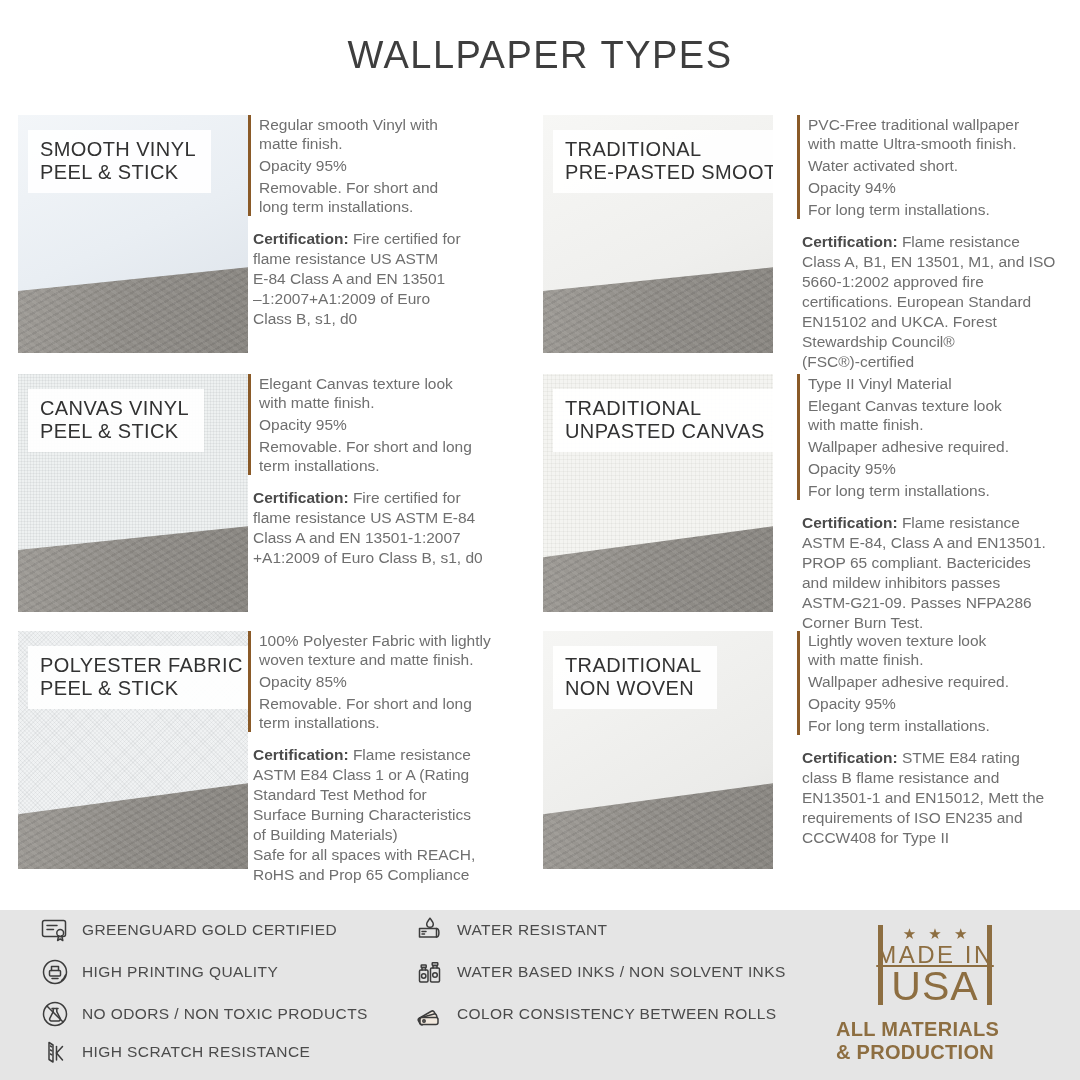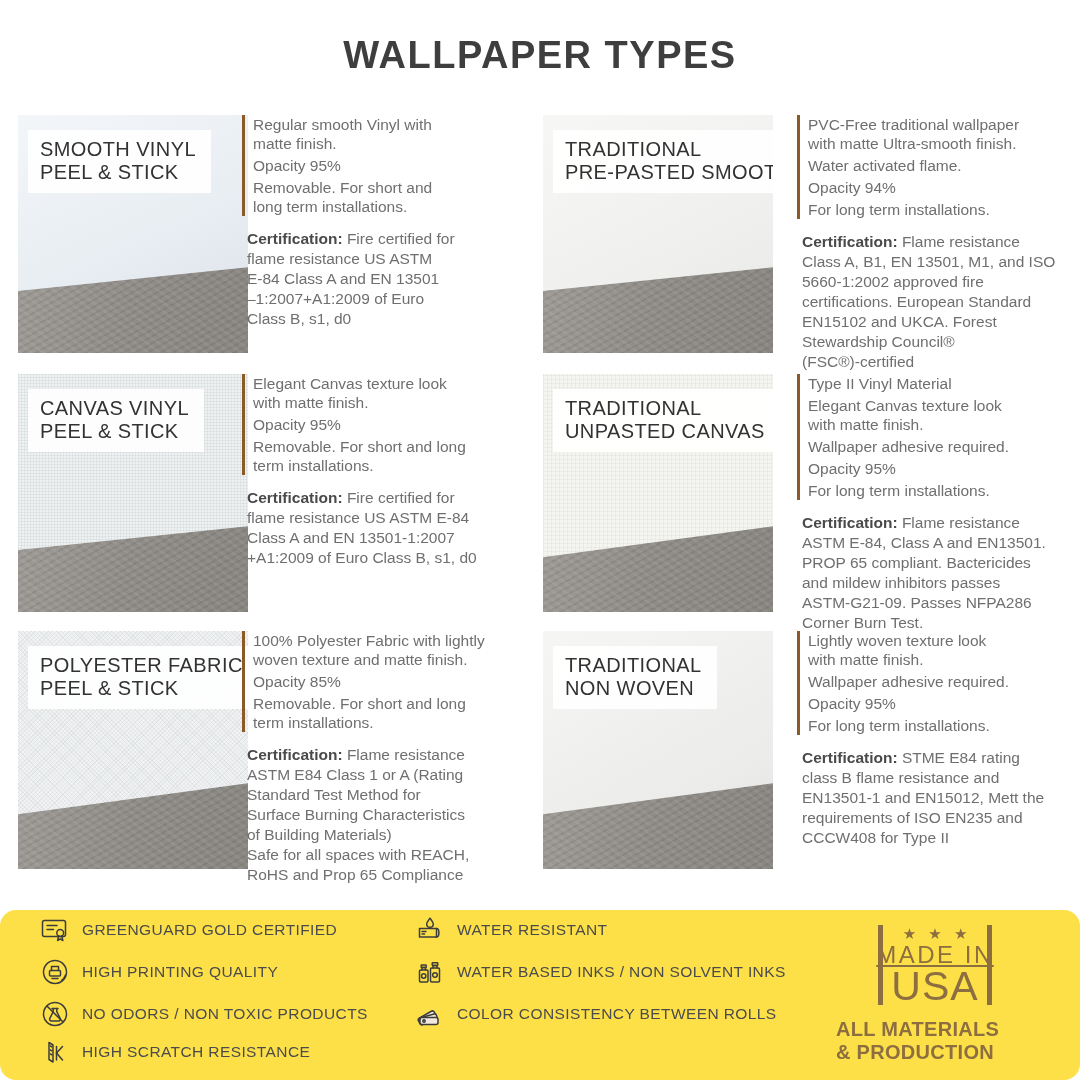--- a/index.html
+++ b/index.html
@@ -3,21 +3,21 @@
 <meta charset="utf-8">
 <style>
   html,body { margin:0; padding:0; background:#ffffff; }
   .page {
     position:relative; width:1080px; height:1080px; overflow:hidden;
     background:#ffffff; font-family:"Liberation Sans", sans-serif;
   }
   
   .page-title {
     position:absolute; top:34px; left:0; width:1080px; text-align:center;
-    font-size:38px; font-weight:bold; letter-spacing:1.5px; color:#3e3e3e;
+    font-size:38px; font-weight:normal; letter-spacing:1.5px; color:#3e3e3e;
   }
   
   .panel { position:absolute; width:525px; height:240px; }
   .photo { position:absolute; left:0; top:0; width:230px; height:238px; overflow:hidden; }
   .wall  { position:absolute; inset:0; }
   .tex-smooth   .wall { background:linear-gradient(155deg,#f3f6f9 0%,#e9eef3 50%,#dbe1e8 100%); }
   .tex-plain    .wall { background:linear-gradient(155deg,#f7f7f5 0%,#efefed 60%,#e6e6e4 100%); }
   .tex-canvas   .wall { background-color:#eef1f1;
     background-image:repeating-linear-gradient(0deg,rgba(115,120,125,.09) 0 1px,transparent 1px 3px),
                      repeating-linear-gradient(90deg,rgba(115,120,125,.09) 0 1px,transparent 1px 3px); }
@@ -35,28 +35,28 @@
       repeating-linear-gradient(37deg, rgba(255,255,255,.06) 0 3px, rgba(0,0,0,0) 3px 7px),
       repeating-linear-gradient(-29deg, rgba(0,0,0,.07) 0 2px, rgba(0,0,0,0) 2px 6px),
       linear-gradient(105deg,#a3a09b 0%,#908d88 55%,#898681 100%);
   }
   .floor.deep { clip-path:polygon(0 77%, 100% 64%, 100% 100%, 0 100%); }
   .label-box {
     position:absolute; left:10px; top:15px; display:inline-block;
     background:rgba(255,255,255,.92); padding:8px 15px 9px 12px;
   }
   .label-line { font-size:20px; line-height:23px; color:#323232; letter-spacing:.4px; white-space:nowrap; }
-  .text-col { position:absolute; top:0; left:224px; width:270px; }
+  .text-col { position:absolute; top:0; left:230px; width:270px; }
   .panel.col2 .text-col { left:254px; }
   .desc { border-left:3px solid #8a5a28; padding-left:8px; }
   .desc p { margin:0 0 3px 0; font-size:15.5px; line-height:19px; color:#6f6f6f; white-space:pre-line; }
   .cert { margin:13px 0 0 5px; font-size:15.5px; line-height:20px; color:#6f6f6f; white-space:pre-line; }
   .cert-label { font-weight:bold; color:#4a4a4a; }
   
-  .strip { position:absolute; left:0; top:910px; width:1080px; height:170px; background:#fde047;border-radius:16px; }
+  .strip { position:absolute; left:0; top:910px; width:1080px; height:170px; background:#e5e5e5; }
   .feature { position:absolute; display:flex; align-items:center; gap:12px; height:32px; }
   .ficon { width:30px; height:30px; flex:0 0 30px; }
   .ficon svg { width:30px; height:30px; display:block; stroke:#3c3c3c; fill:none;
                stroke-width:1.5; stroke-linecap:round; stroke-linejoin:round; }
   .flabel { font-size:15.5px; color:#4b4b4b; letter-spacing:.4px; white-space:nowrap; }
   
   .usa-badge { position:absolute; left:878px; top:15px; display:flex; align-items:stretch; color:#8d6e41; }
   .usa-bar { width:5px; height:80px; background:#8d6e41; }
   .usa-core { width:104px; display:flex; flex-direction:column; align-items:center; justify-content:space-between; }
   .usa-stars { font-size:15px; letter-spacing:4px; line-height:18px; padding-left:4px; white-space:nowrap; }
@@ -103,21 +103,21 @@
       <div class="floor"></div>
       <div class="label-box">
         <div class="label-line">TRADITIONAL</div>
         <div class="label-line">PRE-PASTED SMOOTH</div>
       </div>
     </div>
     <div class="text-col">
       <div class="desc">
         <p>PVC-Free traditional wallpaper
 with matte Ultra-smooth finish.</p>
-        <p>Water activated flame.</p>
+        <p>Water activated short.</p>
         <p>Opacity 94%</p>
         <p>For long term installations.</p>
       </div>
       <div class="cert"><span class="cert-label">Certification:</span> <span>Flame resistance
 Class A, B1, EN 13501, M1, and ISO
 5660-1:2002 approved fire
 certifications. European Standard
 EN15102 and UKCA. Forest
 Stewardship Council®
 (FSC®)-certified</span></div>

